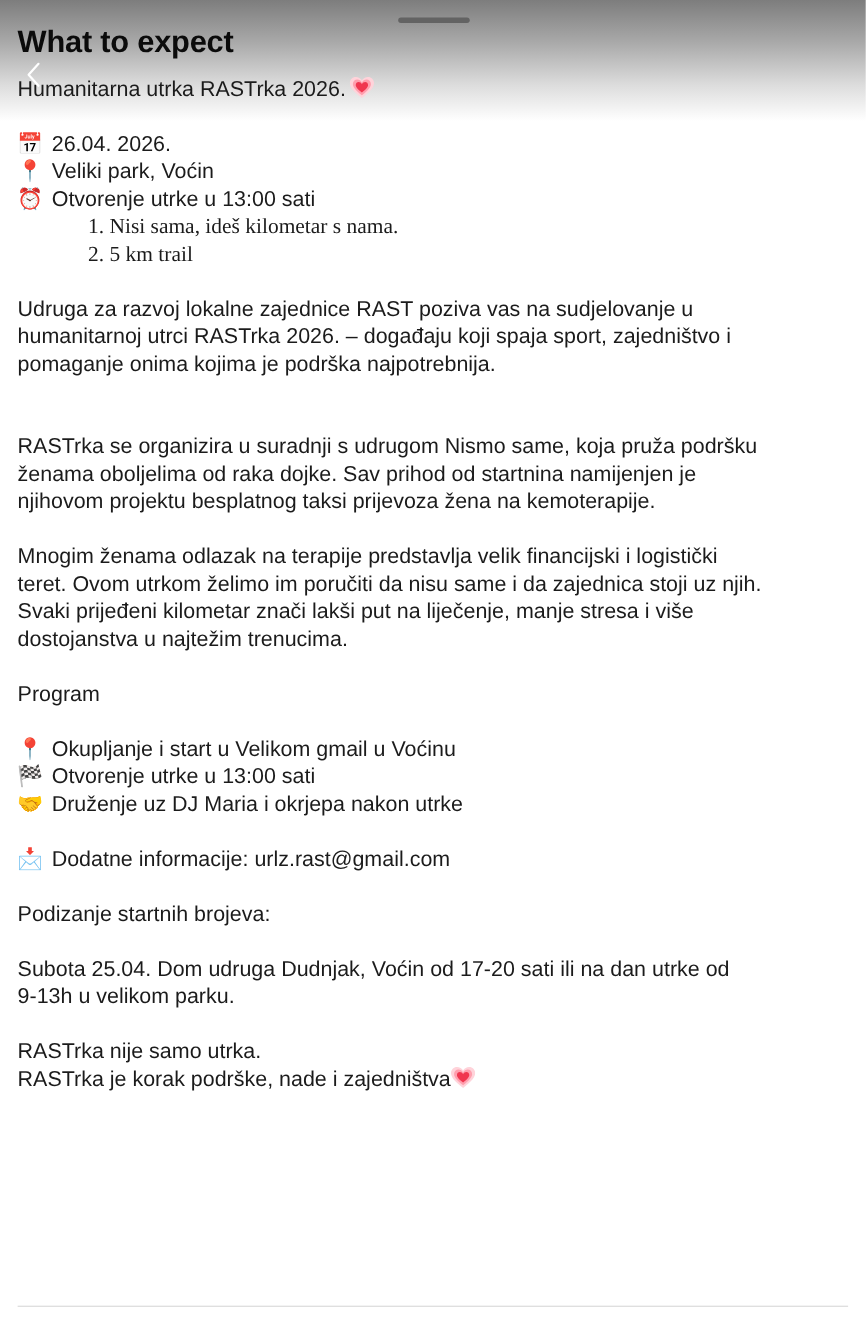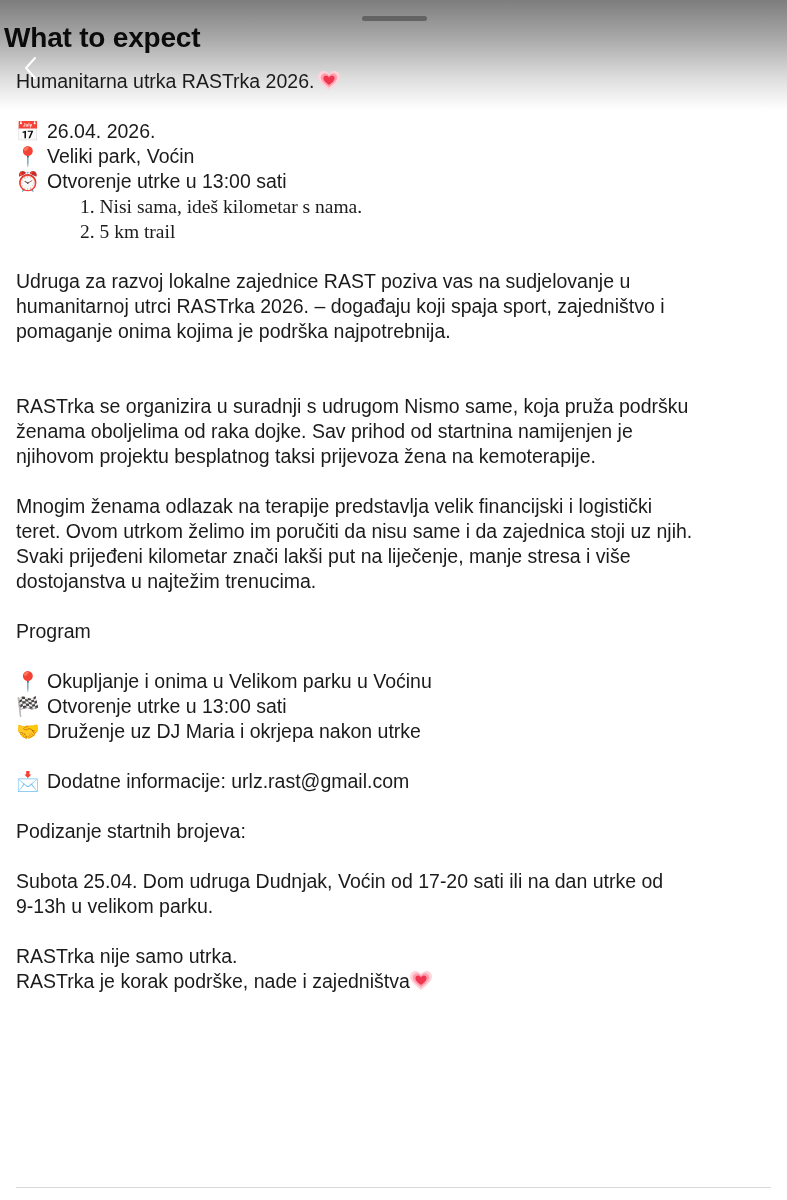--- a/index.html
+++ b/index.html
@@ -28,21 +28,21 @@
       left: 362px;
       top: 16px;
       width: 65px;
       height: 5px;
       border-radius: 3px;
       background: #636363;
       z-index: 3;
     }
     .title {
       position: absolute;
-      left: 4px;
+      left: 16px;
       top: 20px;
       margin: 0;
       font-size: 28px;
       font-weight: bold;
       color: #0b0b0b;
       line-height: 36px;
       z-index: 2;
       letter-spacing: -0.2px;
     }
     .back-chevron {
@@ -163,21 +163,21 @@
     <div class="line">teret. Ovom utrkom želimo im poručiti da nisu same i da zajednica stoji uz njih.</div>
     <div class="line">Svaki prijeđeni kilometar znači lakši put na liječenje, manje stresa i više</div>
     <div class="line">dostojanstva u najtežim trenucima.</div>
   </div>
   <div class="blank"></div>
 
   <div class="line">Program</div>
   <div class="blank"></div>
 
   <div class="line">
-    <span class="emoji">📍</span><span>Okupljanje i onima u Velikom parku u Voćinu</span>
+    <span class="emoji">📍</span><span>Okupljanje i start u Velikom gmail u Voćinu</span>
   </div>
   <div class="line">
     <span class="emoji">🏁</span><span>Otvorenje utrke u 13:00 sati</span>
   </div>
   <div class="line">
     <span class="emoji">🤝</span><span>Druženje uz DJ Maria i okrjepa nakon utrke</span>
   </div>
   <div class="blank"></div>
 
   <div class="line">

